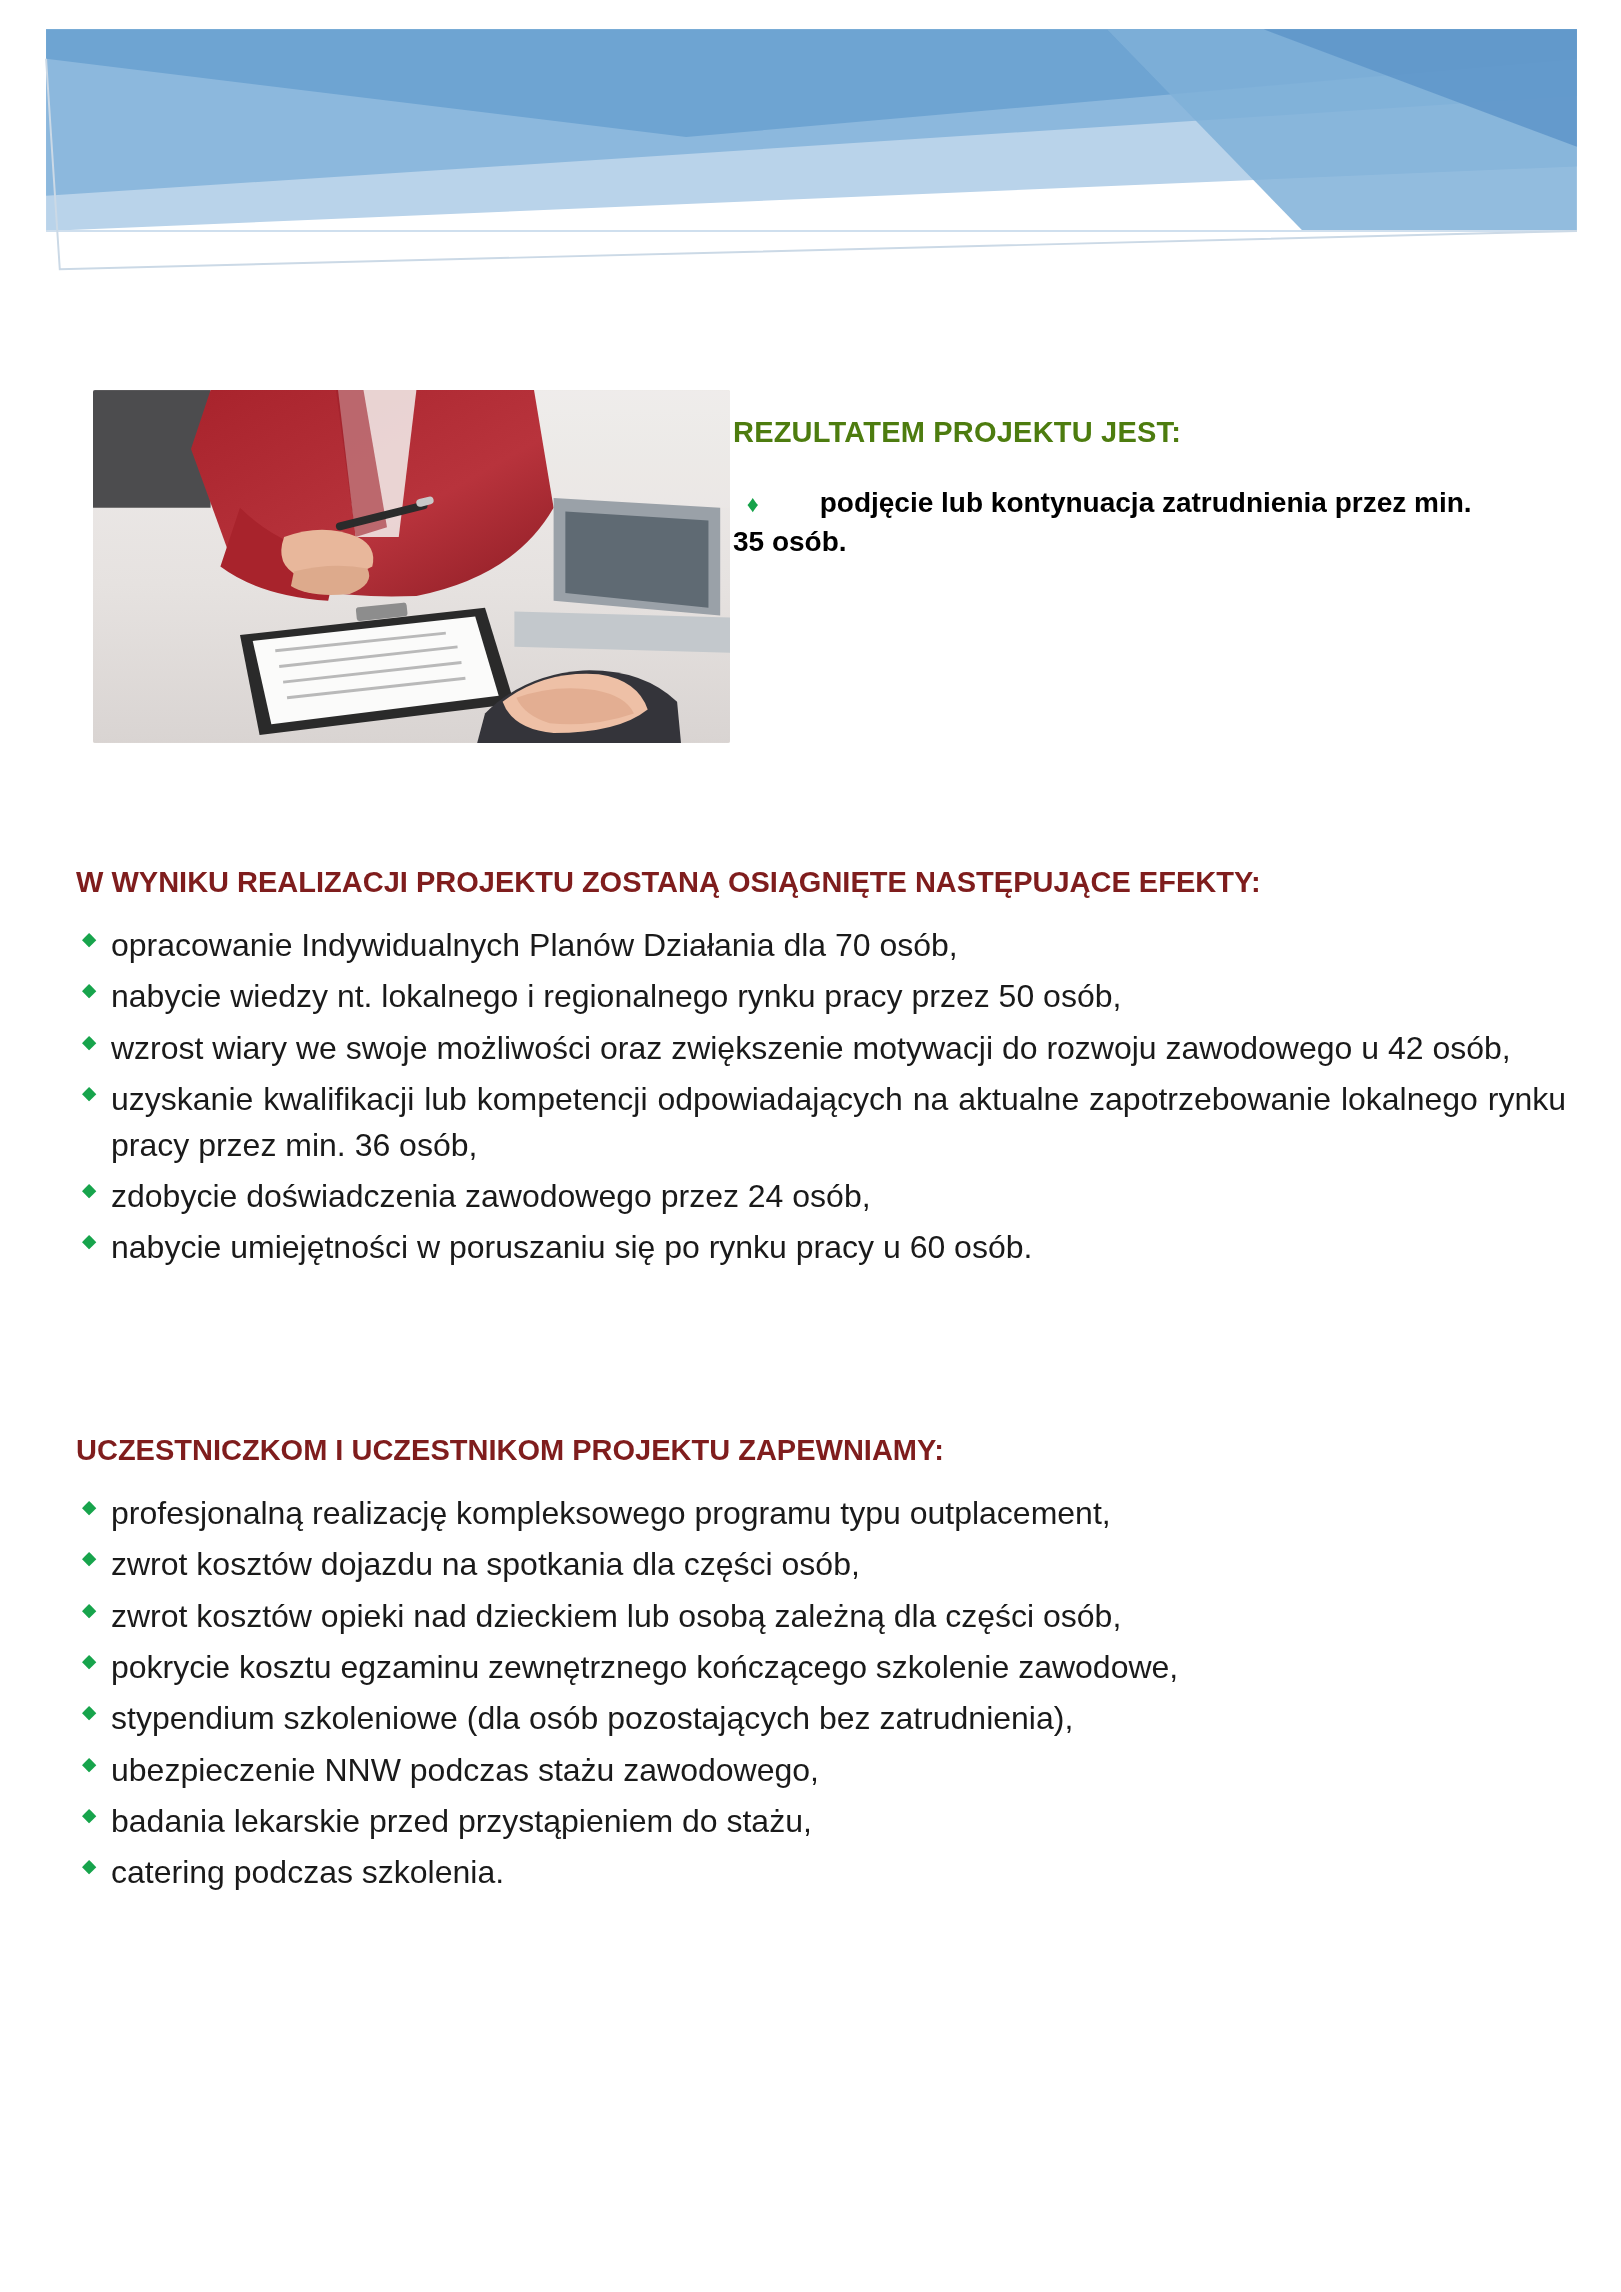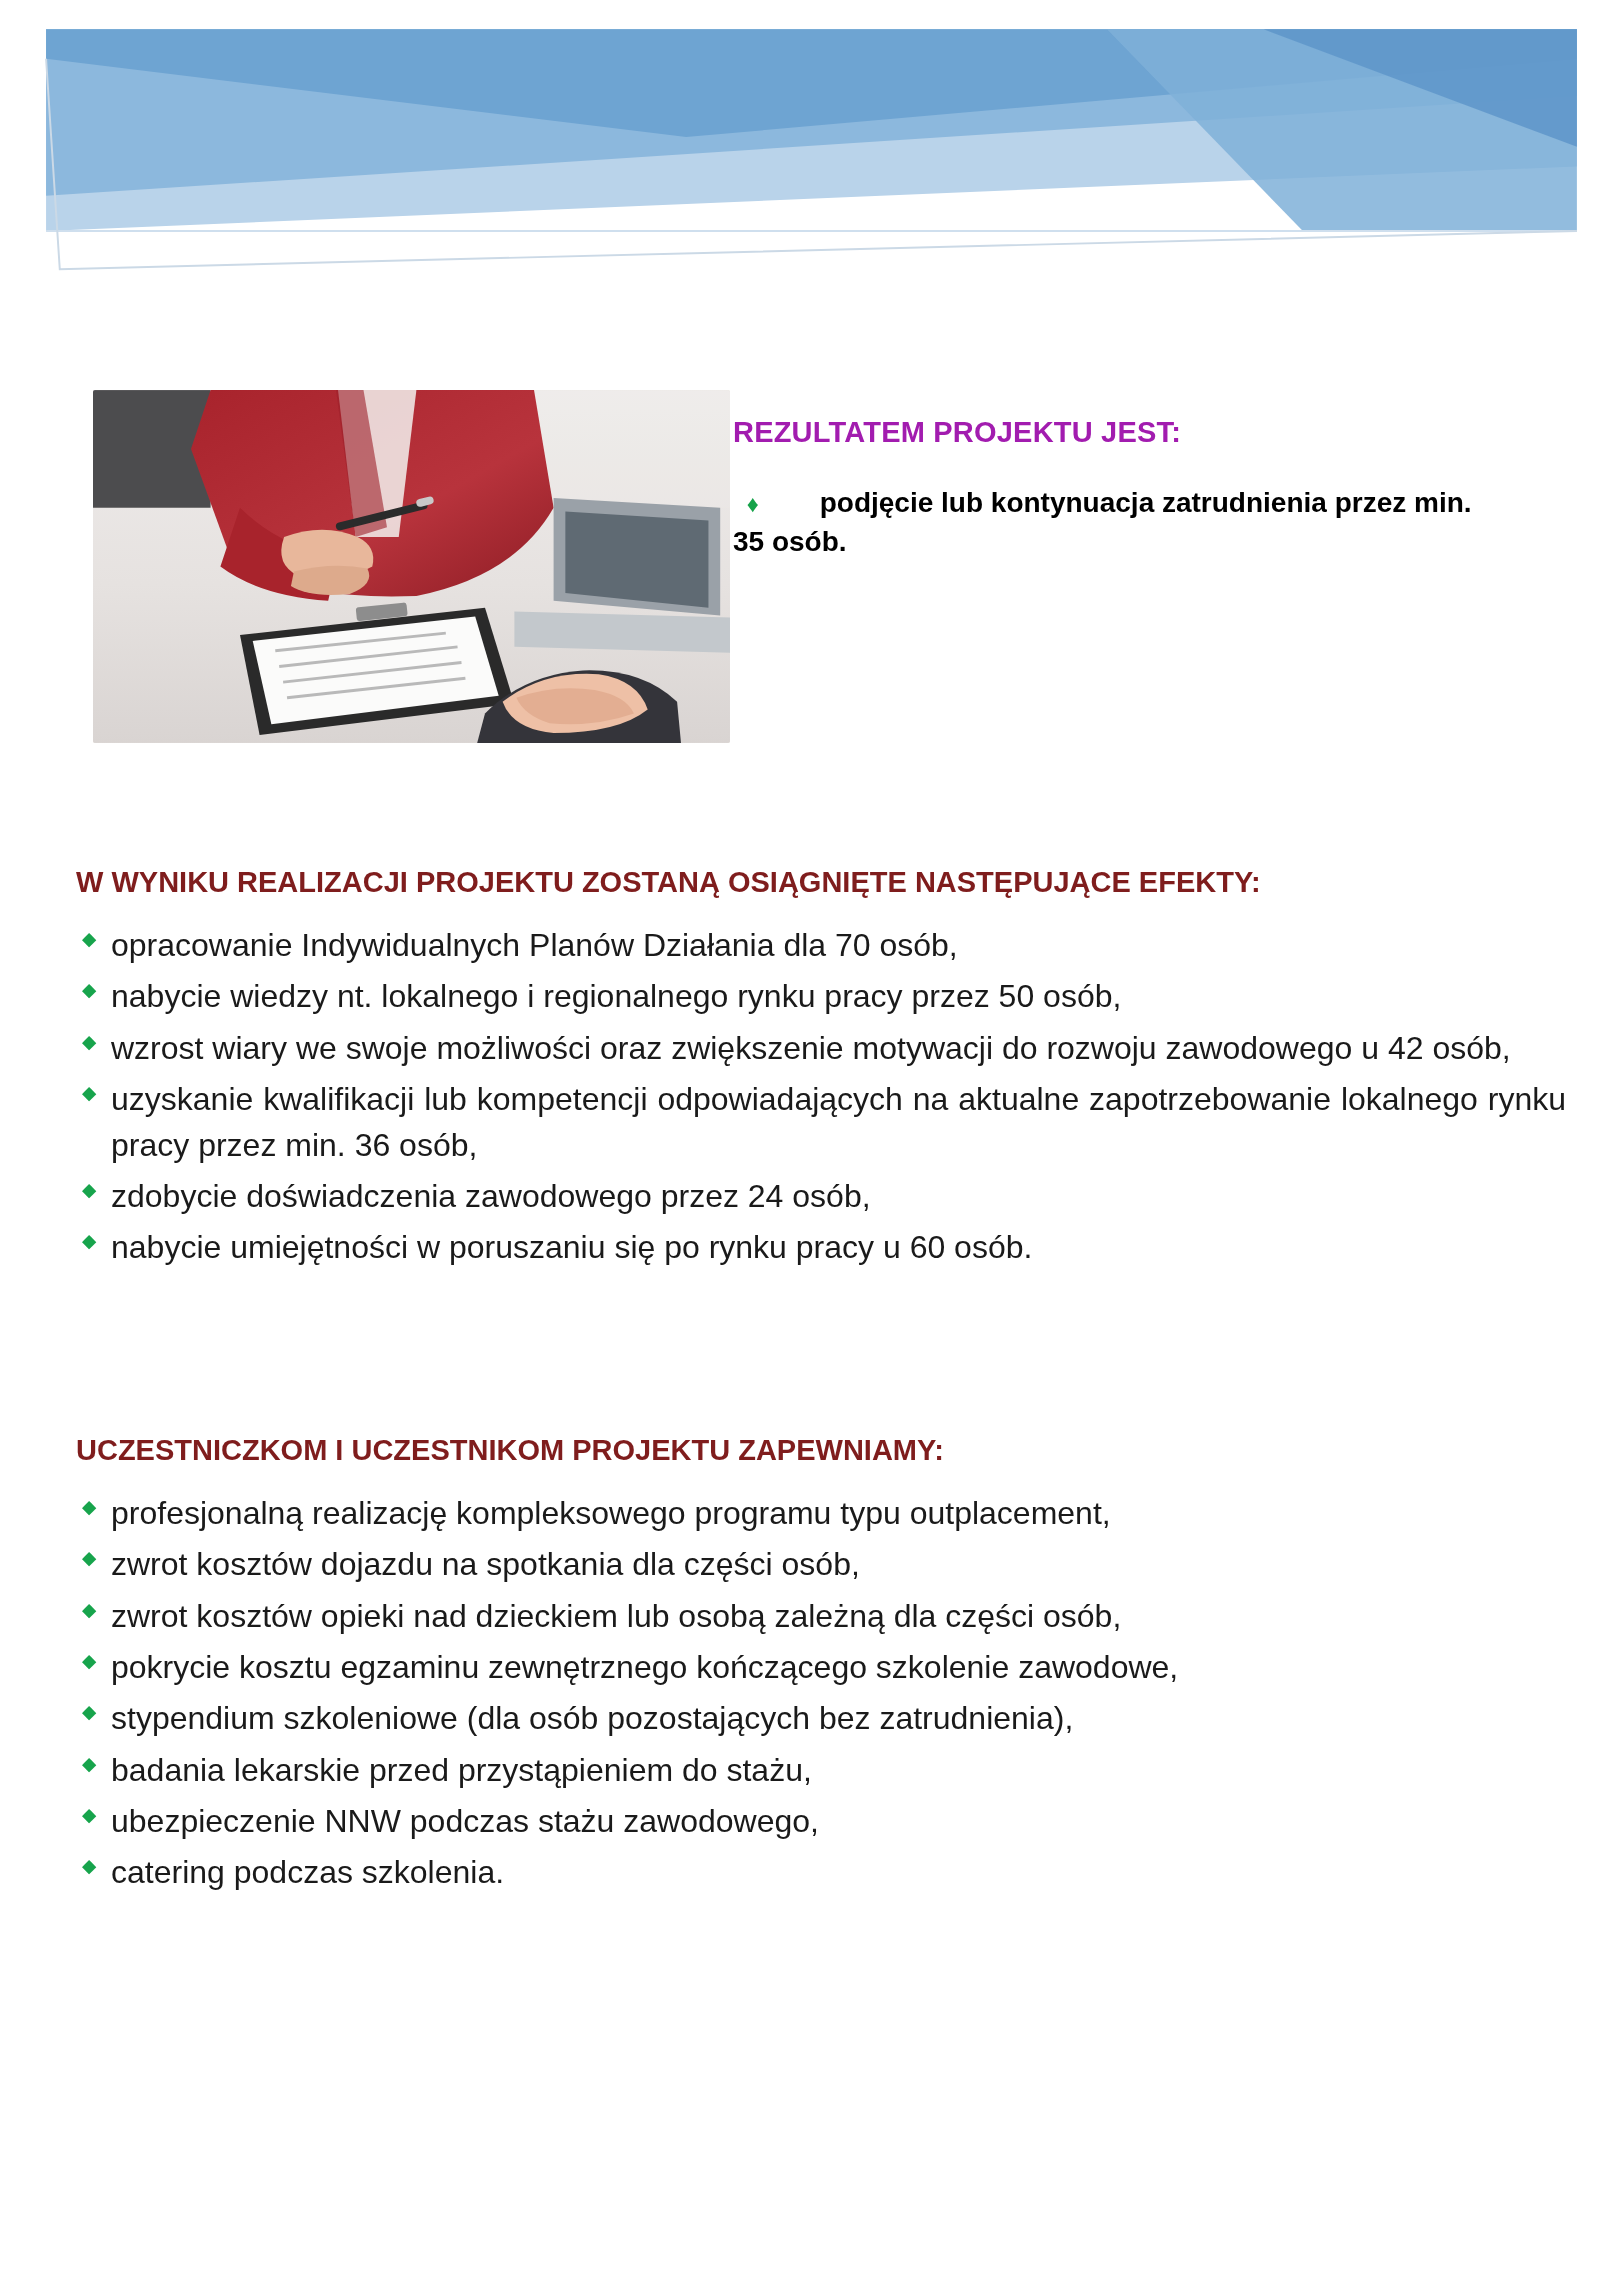--- a/index.html
+++ b/index.html
@@ -47,21 +47,21 @@
   }
   .photo svg { display: block; }
 
   .result-block {
     position: absolute;
     left: 733px;
     top: 39px;
     width: 745px;
   }
   .result-title {
-    color: #a21caf;
+    color: #4d7c0f;
     font-size: 29px;
     font-weight: bold;
     letter-spacing: 0.2px;
     margin: 0 0 35px 0;
   }
   .result-item {
     color: #000000;
     font-size: 28px;
     font-weight: bold;
     line-height: 1.38;
@@ -211,18 +211,18 @@
 </div>
 
 <div class="section" id="section-guarantees">
   <h2 class="section-heading">UCZESTNICZKOM I UCZESTNIKOM PROJEKTU ZAPEWNIAMY:</h2>
   <ul class="items">
     <li class="nojust">profesjonalną realizację kompleksowego programu typu outplacement,</li>
     <li class="nojust">zwrot kosztów dojazdu na spotkania dla części osób,</li>
     <li class="nojust">zwrot kosztów opieki nad dzieckiem lub osobą zależną dla części osób,</li>
     <li class="nojust">pokrycie kosztu egzaminu zewnętrznego kończącego szkolenie zawodowe,</li>
     <li class="nojust">stypendium szkoleniowe (dla osób pozostających bez zatrudnienia),</li>
+    <li class="nojust">ubezpieczenie NNW podczas stażu zawodowego,</li>
     <li class="nojust">badania lekarskie przed przystąpieniem do stażu,</li>
-    <li class="nojust">ubezpieczenie NNW podczas stażu zawodowego,</li>
     <li class="nojust">catering podczas szkolenia.</li>
   </ul>
 </div>
 
 
 </body></html>

